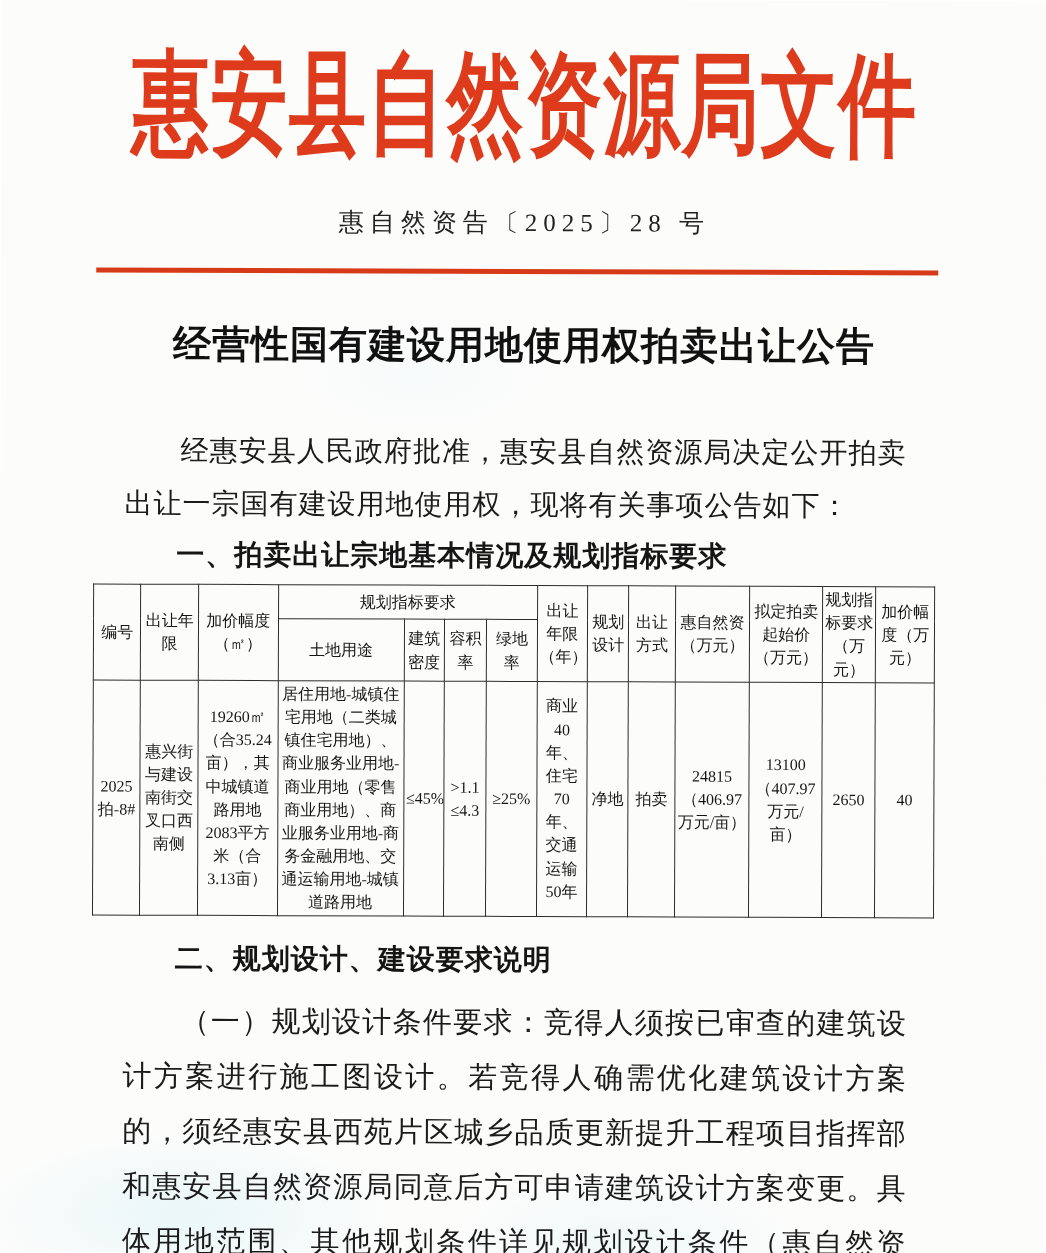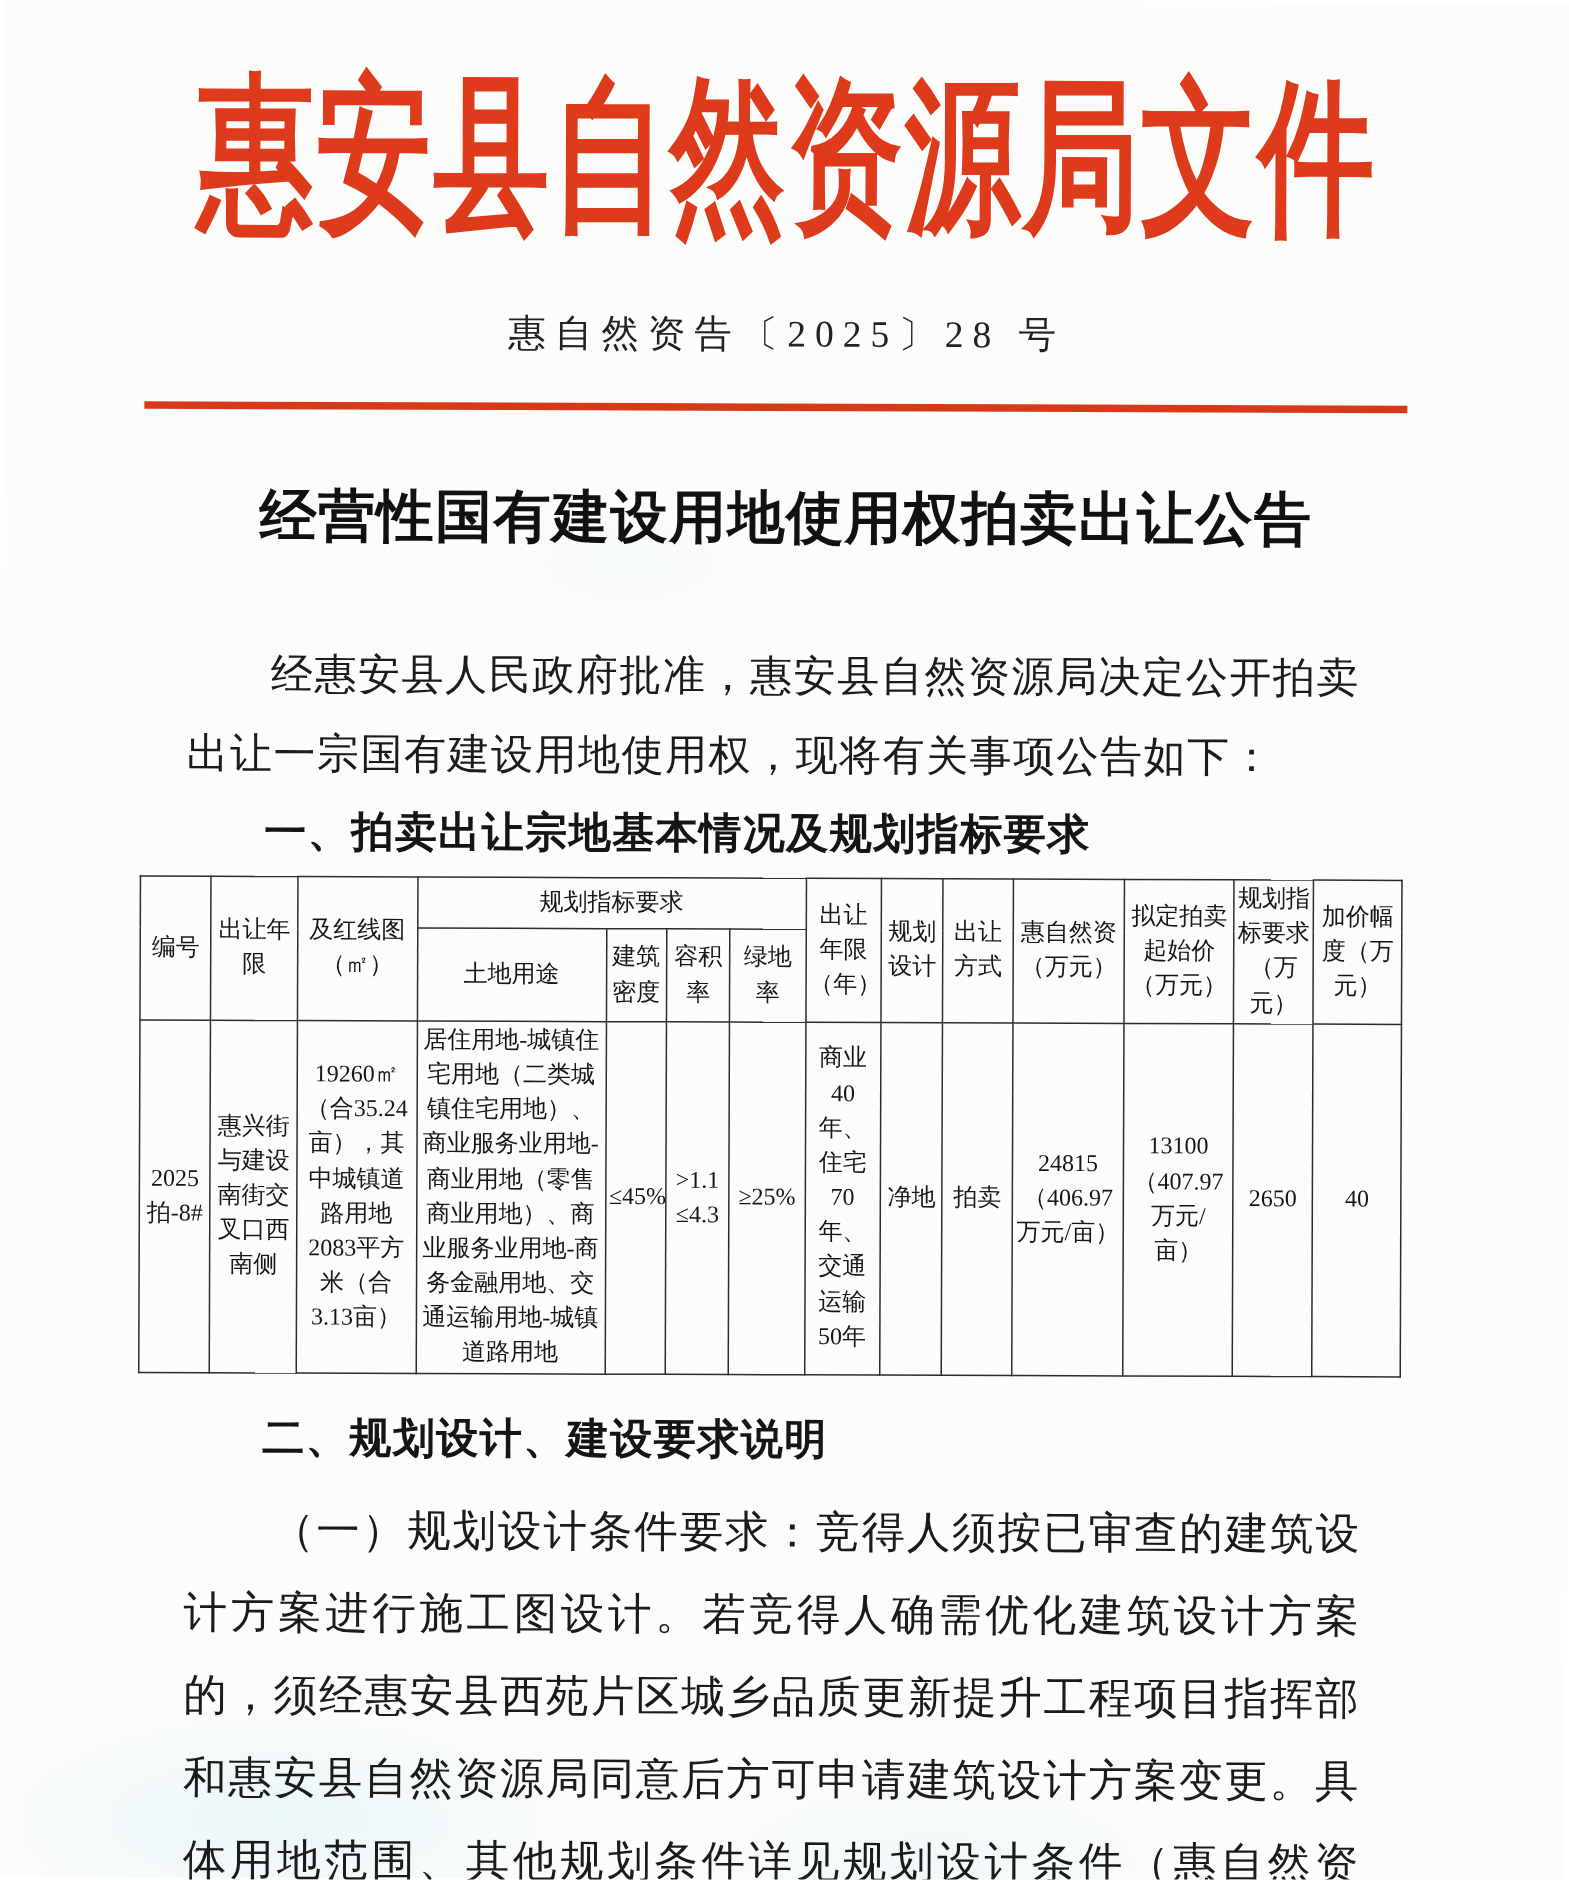--- a/index.html
+++ b/index.html
@@ -159,21 +159,21 @@
       <col style="width:46px">
         <col style="width:74px">
         <col style="width:72px">
       <col style="width:53px">
         <col style="width:58px">
     </colgroup>
     <thead>
       <tr class="group-row">
         <th rowspan="2">编号</th>
         <th rowspan="2">出让年限</th>
-        <th rowspan="2">及红线图（㎡）</th>
+        <th rowspan="2">加价幅度（㎡）</th>
         <th colspan="4">规划指标要求</th>
         <th rowspan="2">出让年限（年）</th>
         <th rowspan="2">规划设计</th>
         <th rowspan="2">出让方式</th>
         <th rowspan="2">惠自然资（万元）</th>
         <th rowspan="2">拟定拍卖起始价（万元）</th>
         <th rowspan="2">规划指标要求（万元）</th>
         <th rowspan="2">加价幅度（万元）</th>
       </tr>
       <tr class="sub-row">

